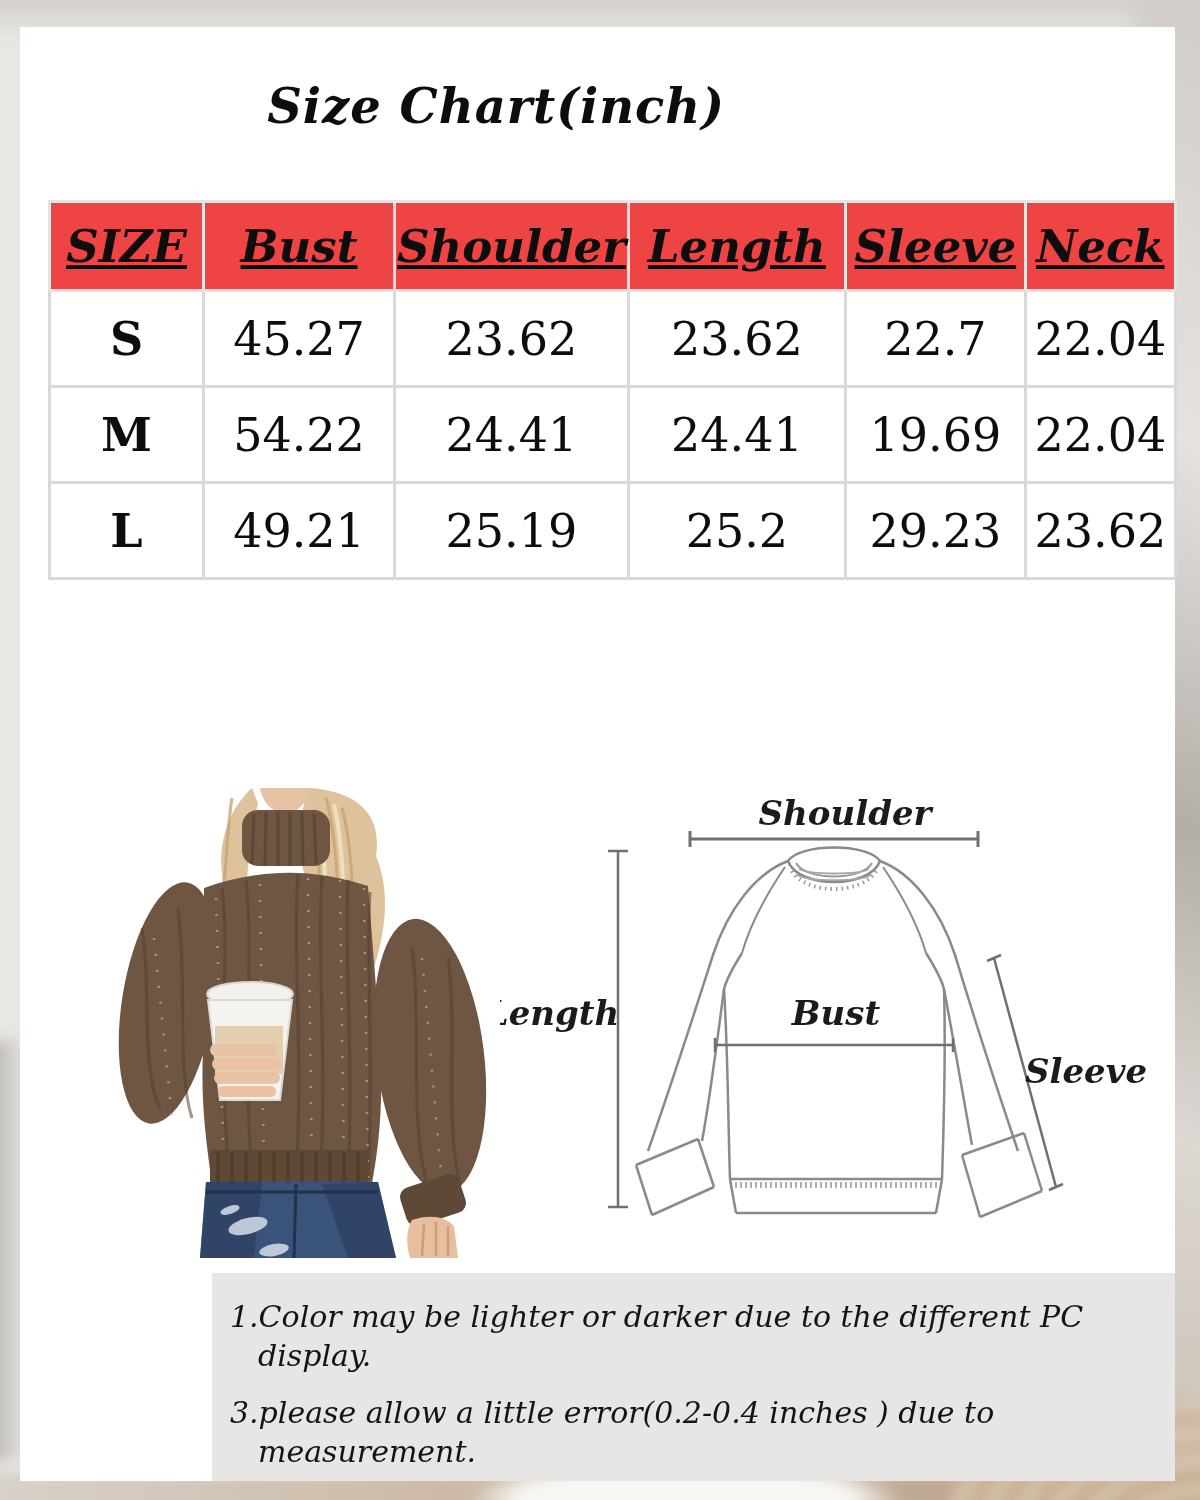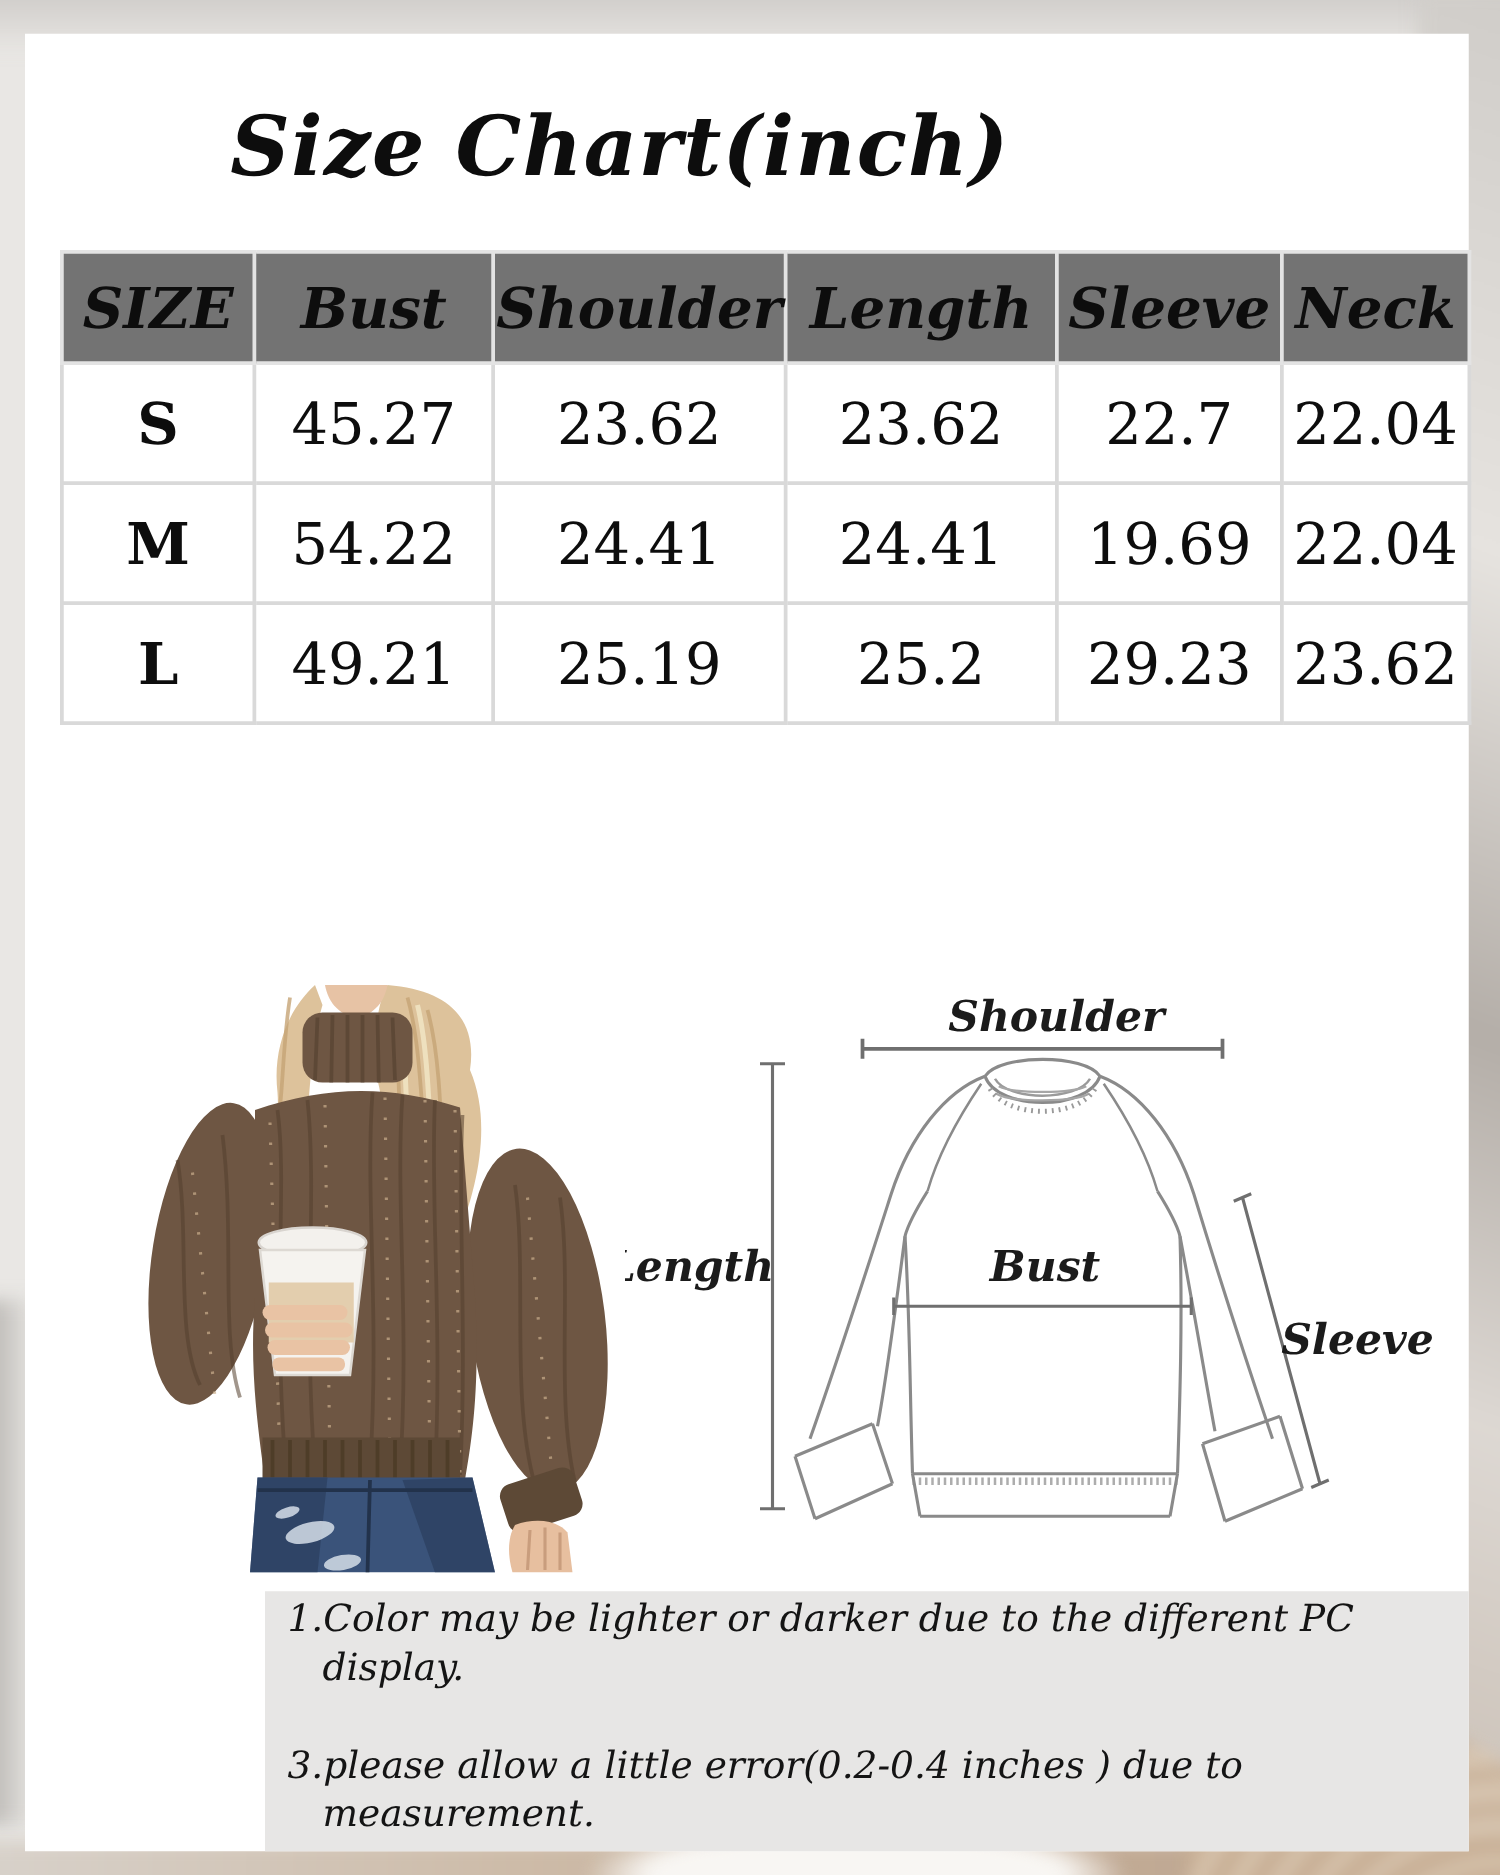--- a/index.html
+++ b/index.html
@@ -16,34 +16,34 @@
   .bg-bottom{left:-20px;top:1472px;width:1240px;height:60px;
       background:linear-gradient(90deg,#d8d2cb 0%,#cdbba8 35%,#c4ad97 65%,#b9a28d 100%);}
   .bg-blob1{left:470px;top:1455px;width:430px;height:90px;border-radius:50%;
       background:radial-gradient(ellipse at center,#f8f6f3 0 55%,rgba(248,246,243,0) 72%);}
   .bg-blob2{right:-50px;top:1380px;width:300px;height:220px;border-radius:50%;
       background:repeating-radial-gradient(circle at 85% 110%,#c9af94 0 14px,#dcc9b2 14px 28px);opacity:.8;}
   
   .panel{position:absolute;left:20px;top:27px;width:1155px;height:1454px;background:#ffffff;}
   
   .title{position:absolute;left:0;top:78px;width:992px;text-align:center;
-         font-size:66px;font-weight:bold;font-style:italic;letter-spacing:1px;color:#0d0d0d;}
+         font-size:48px;font-weight:bold;font-style:italic;letter-spacing:1px;color:#0d0d0d;}
   
   table.size-table{position:absolute;left:48px;top:200px;border-collapse:collapse;table-layout:fixed;}
-  .size-table th{background:#737373;border:3px solid #e3e3e3;height:84px;
-      font-size:45px;font-weight:bold;font-style:italic;text-align:center;color:#0d0d0d;}
+  .size-table th{background:#ef4444;border:3px solid #e3e3e3;height:84px;
+      font-size:45px;font-weight:bold;font-style:italic;text-align:center;color:#0d0d0d;text-decoration:underline;}
   .size-table td{background:#fff;border:3px solid #d9d9d9;height:91px;
       font-size:46px;text-align:center;color:#0d0d0d;}
   .size-table td.size-col{font-weight:bold;}
   
   .tips-label{position:absolute;left:22px;top:1273px;width:190px;height:208px;
       background:#b7907f;display:flex;align-items:center;justify-content:center;}
   .tips-label span{font-size:52px;font-weight:bold;letter-spacing:2px;color:#141414;}
   .tips-body{position:absolute;left:212px;top:1273px;width:963px;height:208px;
-      background:#e7e6e5;box-sizing:border-box;padding:3px 10px 10px 18px;
+      background:#e7e6e5;box-sizing:border-box;padding:24px 10px 10px 18px;
       display:flex;flex-direction:column;justify-content:space-between;}
   .tip-item{font-size:30px;font-style:italic;line-height:1.3;color:#141414;
       padding-left:28px;text-indent:-28px;}
   
   .photo-svg{position:absolute;left:112px;top:788px;}
   .diagram-svg{position:absolute;left:500px;top:783px;}
   .dg-label{font-size:34px;font-style:italic;font-weight:600;fill:#1b1b1b;
       font-family:"DejaVu Serif","Liberation Serif",serif;}
 </style>
 </head>

